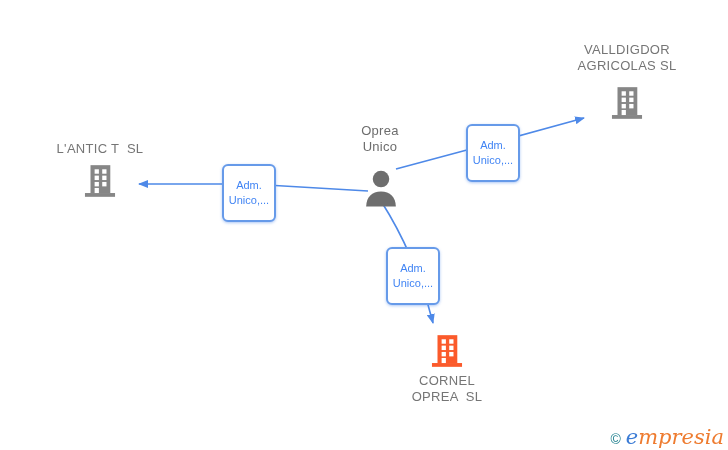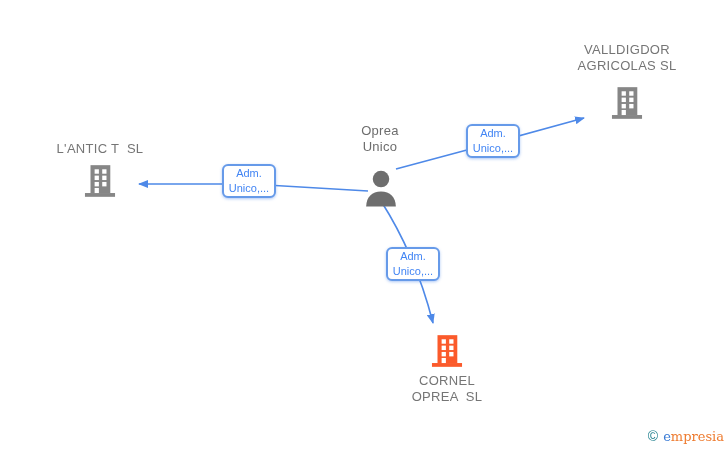--- a/index.html
+++ b/index.html
@@ -16,28 +16,28 @@
   .icon-box{position:absolute;z-index:2;}
   .building-icon{display:block;}
   .building--gray{color:#868686;}
   .building--orange{color:#fb5a2b;}
   .person-icon{display:block;color:#6e6e6e;}
   .edge-label{
     position:absolute;z-index:3;width:54px;box-sizing:border-box;
     background:#ffffff;border:2px solid #669ae9;border-radius:6px;
     box-shadow:0 1px 3px rgba(74,134,232,.45);
     color:#4285f4;font-size:11px;line-height:15px;text-align:center;
-    padding:0 2px;white-space:pre-wrap;cursor:pointer;
+    padding:12px 2px;white-space:pre-wrap;cursor:pointer;
   }
   .watermark{
     position:absolute;right:4px;bottom:3px;z-index:4;
     display:flex;align-items:baseline;gap:5px;cursor:pointer;
   }
   .wm-copy{color:#1d7f8d;font-size:14px;}
-  .wm-brand{font-family:"DejaVu Serif",serif;font-size:13px;line-height:20px;}
+  .wm-brand{font-family:"DejaVu Serif",serif;font-style:italic;font-size:21px;line-height:20px;}
   .wm-e{color:#3a7bd5;}
   .wm-rest{color:#ee7b2f;}
 </style>
 </head>
 <body>
 
 <div class="canvas">
 
   <svg class="edges" width="728" height="450" viewBox="0 0 728 450">
     <defs>

